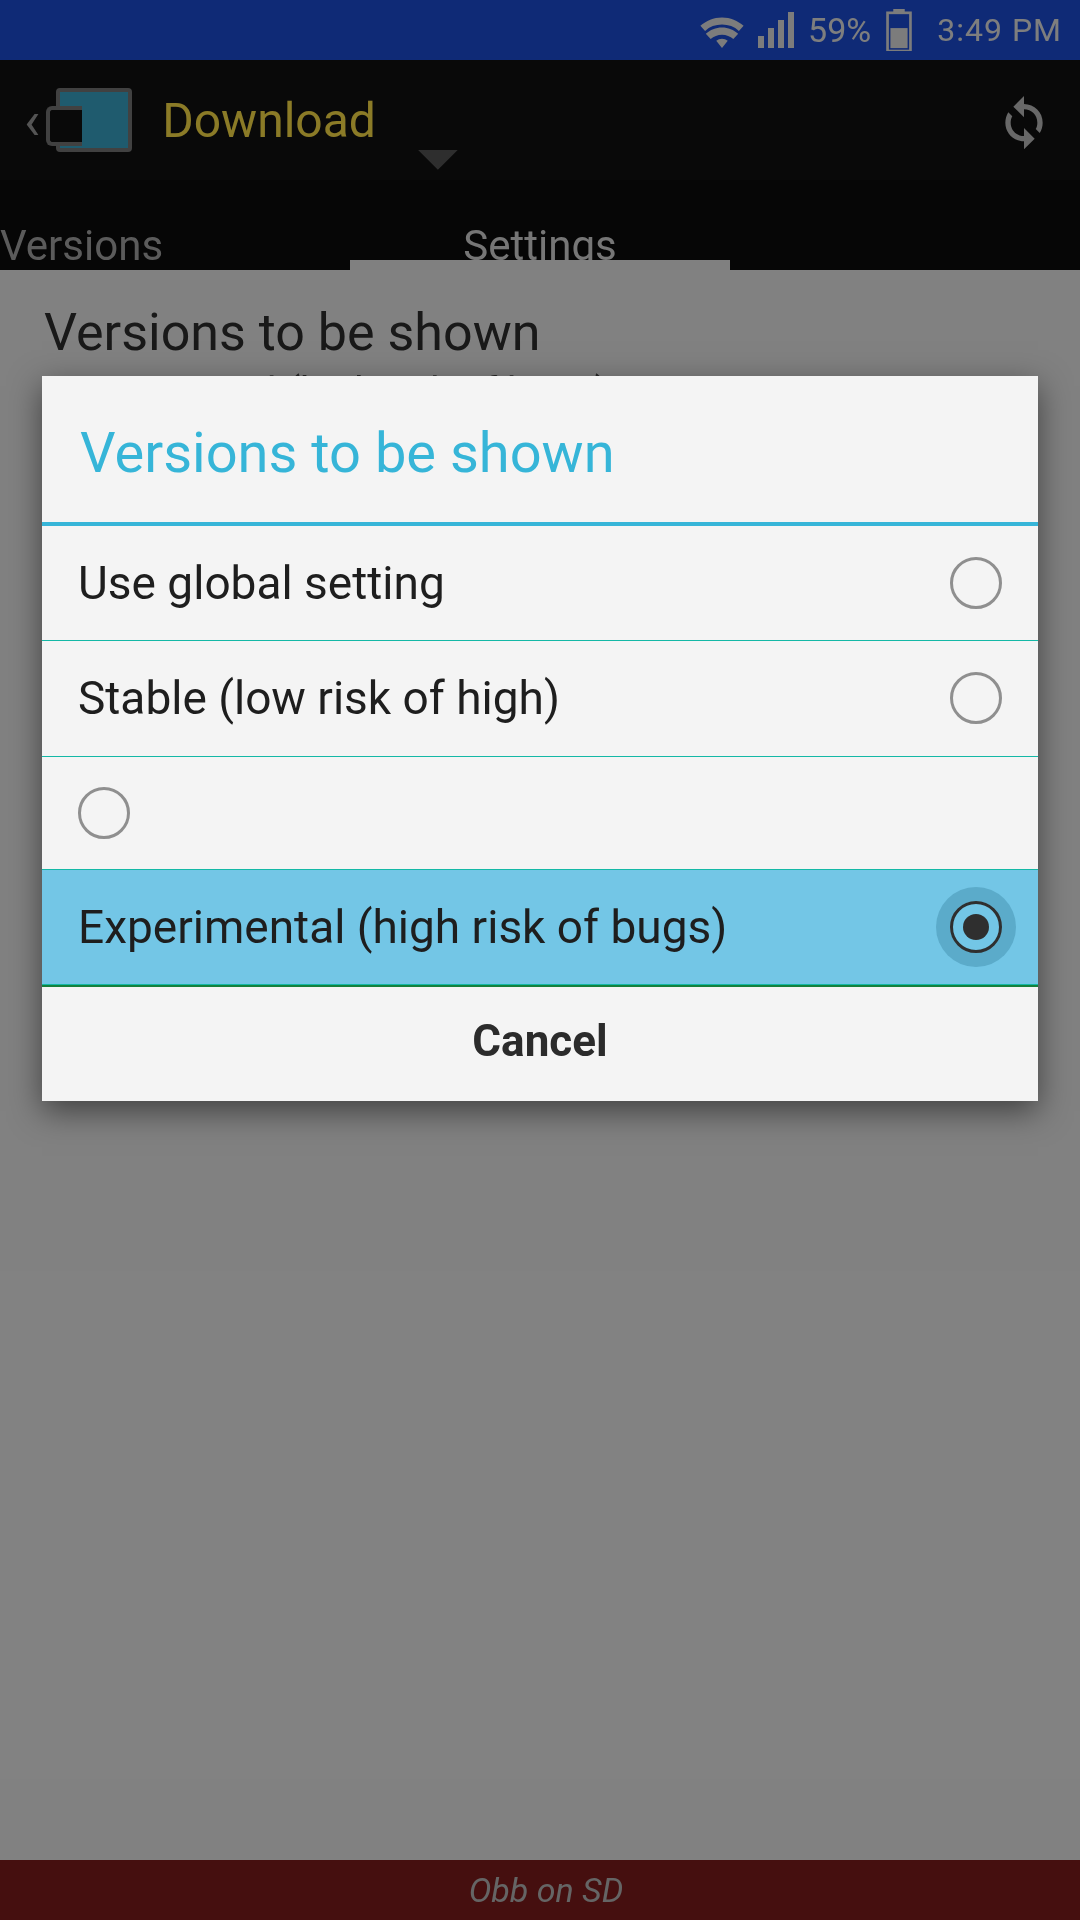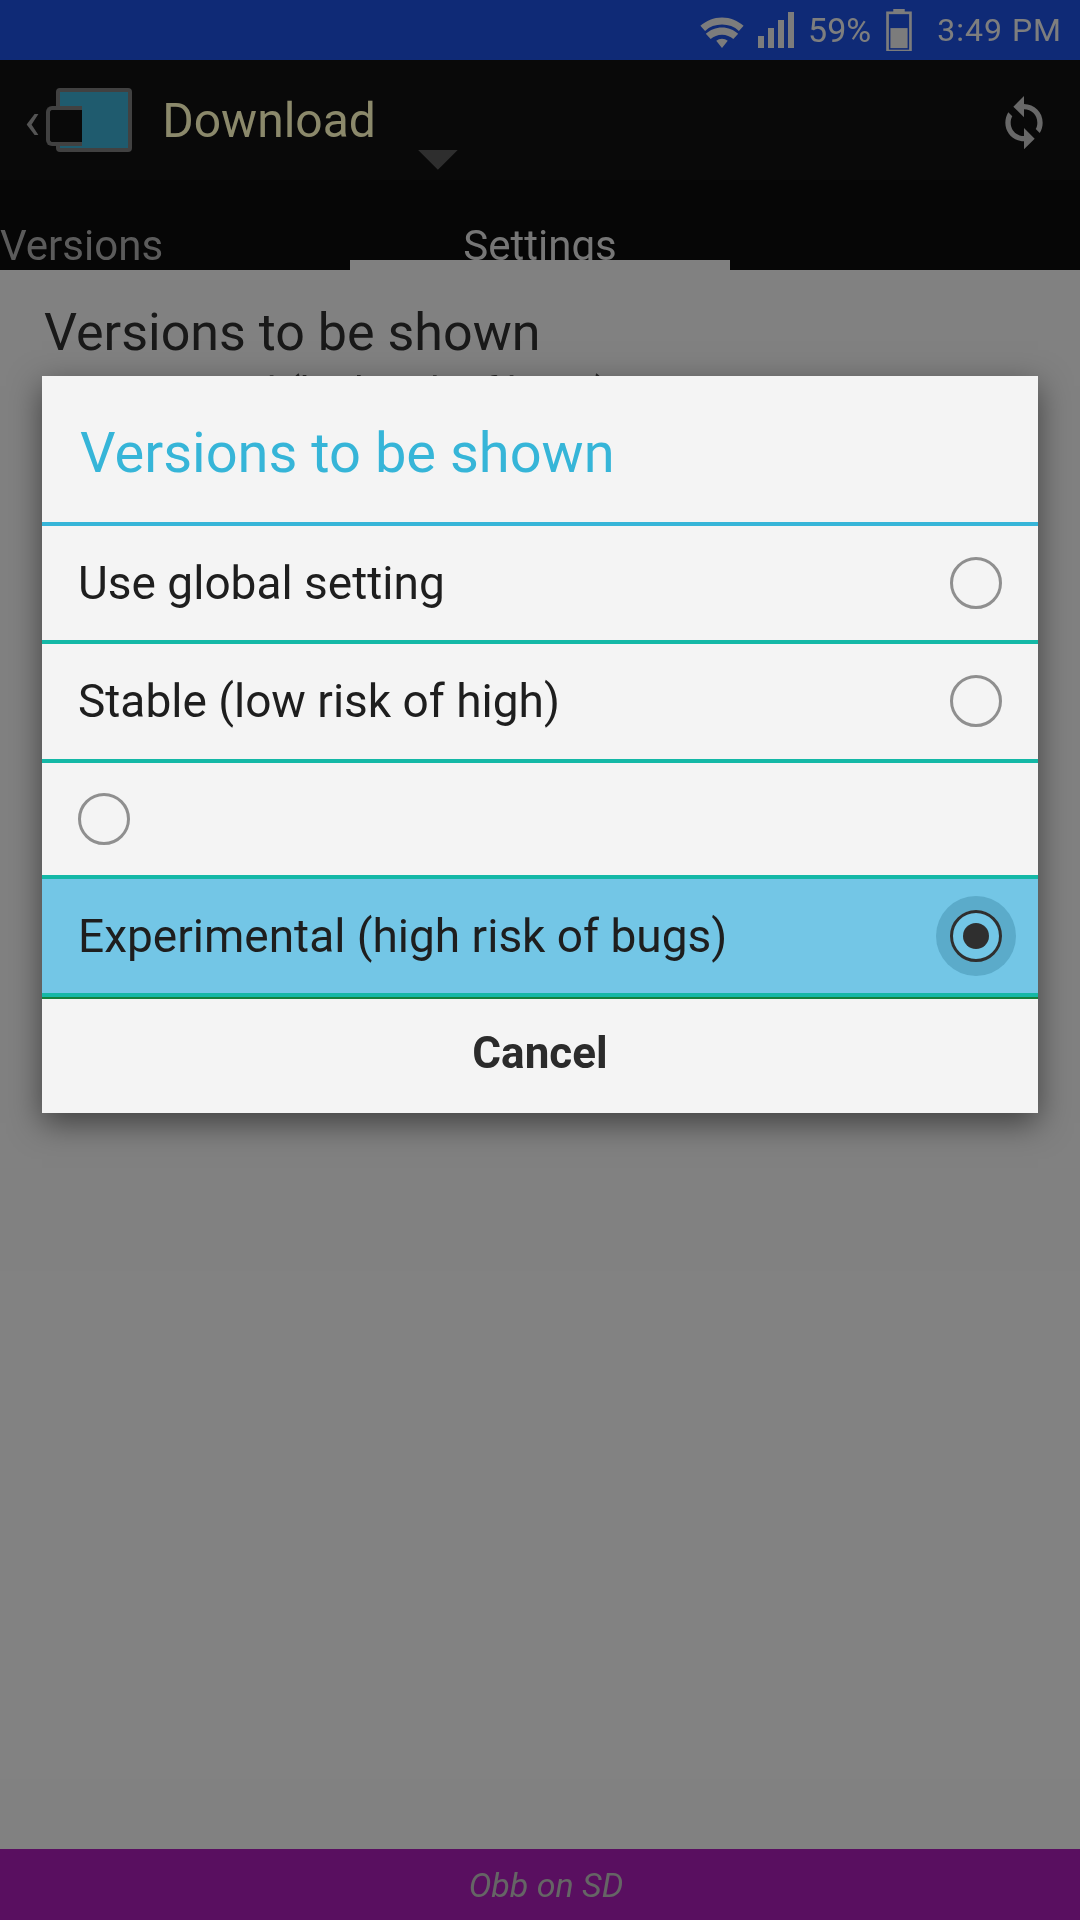--- a/index.html
+++ b/index.html
@@ -28,21 +28,21 @@
   .ab-back { display: flex; align-items: center; gap: 16px; }
   .ab-chevron { font-size: 54px; color: #999; }
   .ab-logo {
     width: 76px; height: 64px; background: #3aa6c9; border: 4px solid #777;
     border-radius: 4px; position: relative;
   }
   .ab-logo::before {
     content: ""; position: absolute; left: -14px; top: 14px; width: 32px; height: 32px;
     border: 4px solid #777; border-right: none; border-radius: 6px 0 0 6px; background: #111;
   }
-  .ab-title { font-size: 48px; margin-left: 30px; color: #fef9c3; }
+  .ab-title { font-size: 48px; margin-left: 30px; color: #fde047; }
   .ab-spinner-tri {
     width: 0; height: 0; margin-left: 24px; margin-top: 40px;
     border-left: 28px solid transparent; border-top: 28px solid transparent;
     border-right: 28px solid #555; transform: rotate(45deg);
   }
   .ab-spacer { flex: 1; }
   .ab-refresh svg { display:block; }
 
   
   .tab-bar { height: 90px; background: #0b0b0b; display: flex; color: #bdbdbd; font-size: 42px; align-items: flex-end; }
@@ -61,22 +61,22 @@
   .page {
     position: absolute; left: 0; right: 0; top: 270px; bottom: 60px;
     background: #ececec; padding: 32px 44px;
   }
   .pref-title { font-size: 52px; color: #2e2e2e; }
   .pref-sub { font-size: 40px; color: #4a4a4a; margin-top: 6px; }
   .pref-divider { height: 1px; background: #cfcfcf; margin-top: 28px; }
 
   
   .bottom-bar {
-    position: absolute; left: 0; right: 0; bottom: 0; height: 71px;
-    background: #a21caf; color: #b8b8b8; font-style: italic; font-size: 34px;
+    position: absolute; left: 0; right: 0; bottom: 0; height: 60px;
+    background: #7f1d1d; color: #b8b8b8; font-style: italic; font-size: 34px;
     display: flex; align-items: center; justify-content: center; padding-left: 12px;
   }
 
   
   .scrim { position: absolute; inset: 0; background: rgba(0,0,0,.45); }
 
   
 
   
   .dialog {
@@ -84,21 +84,21 @@
     background: #f4f4f4; box-shadow: 0 10px 30px rgba(0,0,0,.5);
   }
   .dlg-title {
     color: #36b5d8; font-size: 56px; padding: 44px 38px 36px;
   }
   .dlg-title-rule { height: 4px; background: #36b5d8; }
 
   .option {
     display: flex; align-items: center; justify-content: space-between;
     padding: 30px 36px; font-size: 46px; color: #1e1e1e;
-    border-bottom: 4px solid #14b8a6; background: #f4f4f4;
+    border-bottom: 1px solid #14b8a6; background: #f4f4f4;
   }
   .option:last-of-type { border-bottom: none; }
   .option .label { max-width: 760px; line-height: 1.18; }
   .option.selected { background: #73c6e6; }
 
   .radio {
     width: 52px; height: 52px; border: 3px solid #8f8f8f; border-radius: 50%;
     flex: 0 0 auto; position: relative;
   }
   .option.selected .radio {

